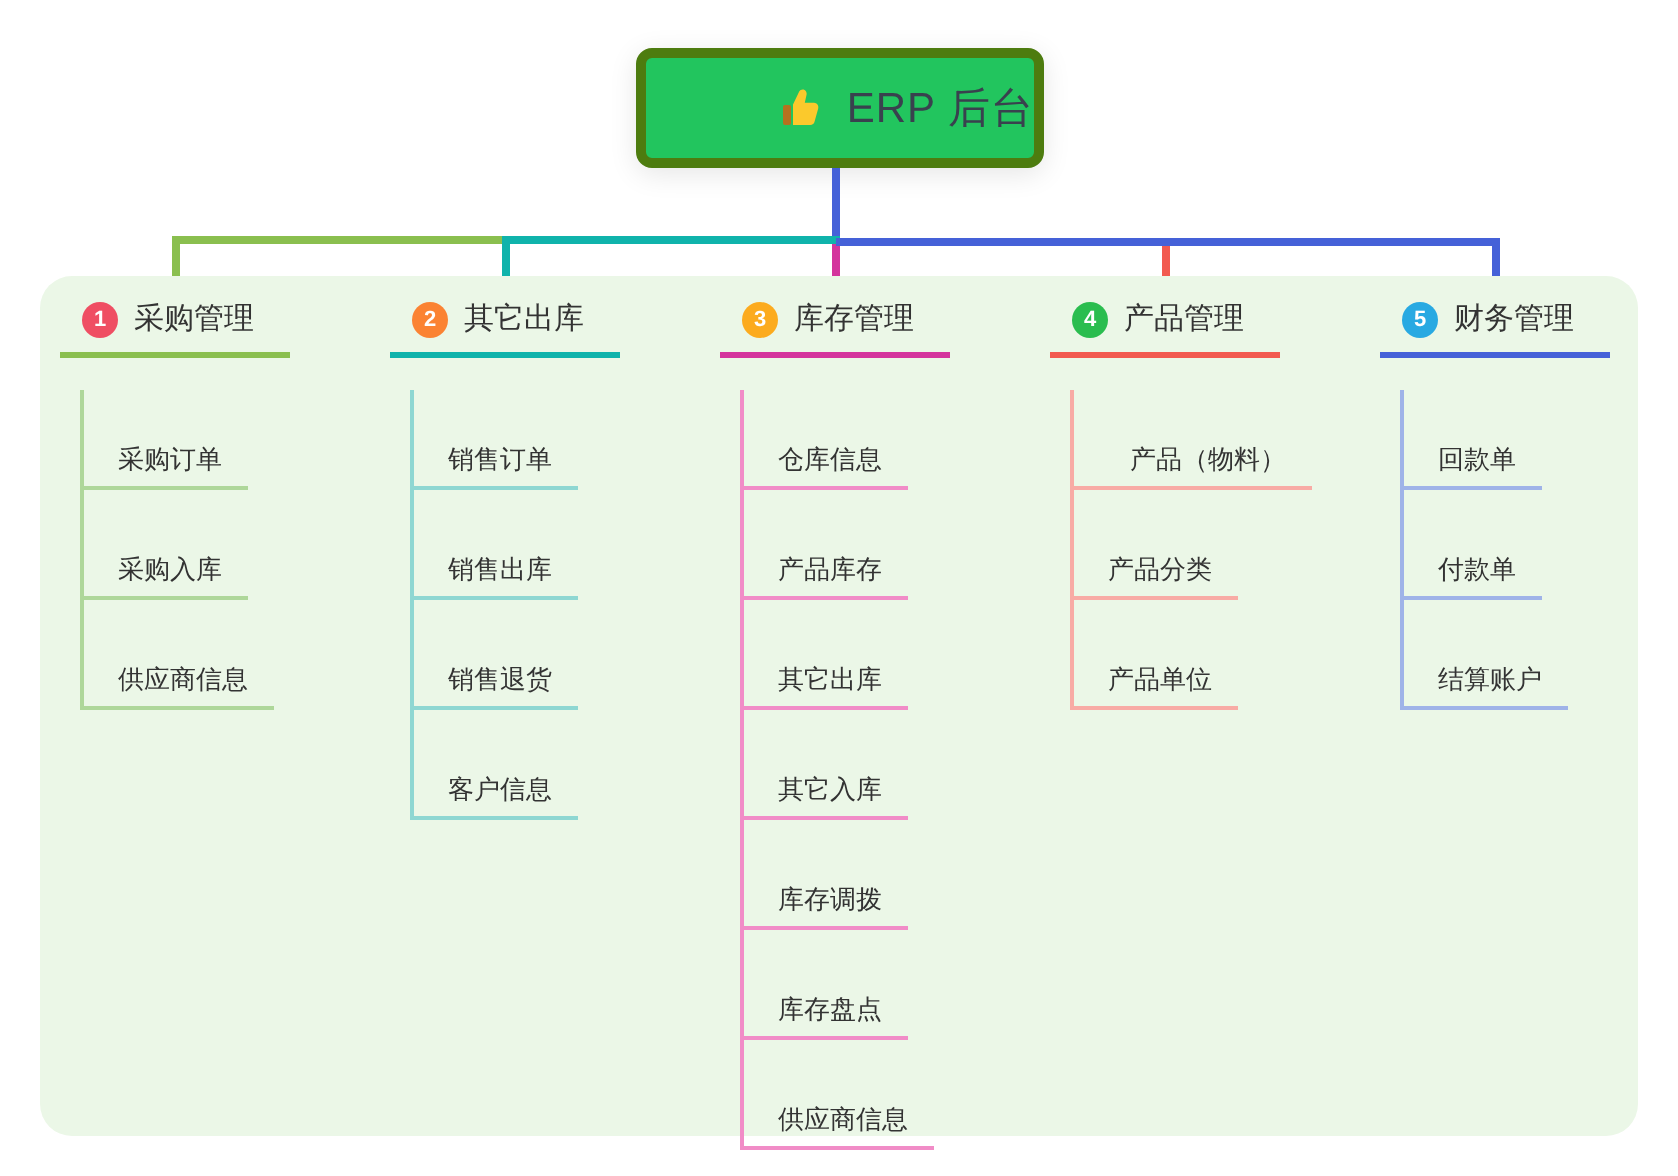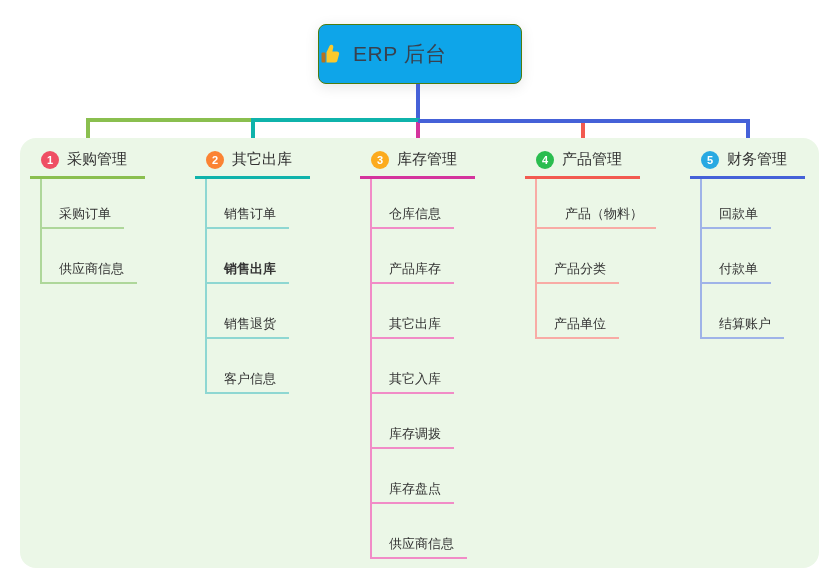--- a/index.html
+++ b/index.html
@@ -7,23 +7,23 @@
     width:839px;height:588px;position:relative;overflow:hidden;
     background:#ffffff;
     font-family:"Liberation Sans","DejaVu Sans",sans-serif;
     color:#333333;
   }
   .stage{position:absolute;inset:0;}
 
   
   .root-node{
     position:absolute;left:318px;top:24px;width:204px;height:60px;
-    background:#0ea5e9;border:1px solid #4d7c0f;border-radius:8px;
+    background:#22c55e;border:5px solid #4d7c0f;border-radius:8px;
     box-shadow:0 3px 14px rgba(0,0,0,.10);
-    display:flex;align-items:center;justify-content:flex-start;gap:10px;
+    display:flex;align-items:center;justify-content:flex-end;gap:10px;
     box-sizing:border-box;cursor:pointer;
   }
   .root-node .root-title{
     font-size:21px;font-weight:500;color:#39414e;letter-spacing:.5px;
   }
   .root-node svg{display:block;}
 
   
   .line{position:absolute;}
   .root-drop   {left:416px;top:84px; width:4px; height:38px;}
@@ -51,21 +51,21 @@
     cursor:pointer;
   }
   .badge{
     margin-left:11px;width:18px;height:18px;border-radius:50%;
     color:#fff;font-size:11px;font-weight:700;line-height:18px;
     text-align:center;flex:0 0 18px;
   }
   .branch-title{font-size:15px;font-weight:500;color:#333;white-space:nowrap;}
 
   .branch-children{
-    margin-left:10px;border-left:2px solid #ccc;width:150px;
+    margin-left:10px;border-left:2px solid #ccc;width:150px;margin-top:16px;
   }
   .child-row{height:55px;display:flex;align-items:flex-end;}
   .child-row:first-child{height:50px;}
   .child-label{
     display:inline-block;white-space:nowrap;
     padding:0 13px 5px 17px;border-bottom:2px solid #ccc;
     font-size:13px;color:#333;line-height:1.25;cursor:pointer;
   }
 </style>
 </head>
@@ -99,35 +99,38 @@
       <div class="branch-col" style="left: 30px;">
     <div class="branch-header" style="border-bottom-color: rgb(138, 191, 79);">
       <span class="badge" style="background: rgb(239, 78, 99);">1</span>
       <span class="branch-title">采购管理</span>
     </div>
     <div class="branch-children" style="border-left-color: rgb(174, 215, 154);">
           <div class="child-row">
             <span class="child-label" style="border-bottom-color: rgb(174, 215, 154);">采购订单</span>
           </div>
           <div class="child-row">
+            <span class="child-label" style="border-bottom-color: rgb(174, 215, 154);">采购入库</span>
+          </div>
+          <div class="child-row">
             <span class="child-label" style="border-bottom-color: rgb(174, 215, 154);">供应商信息</span>
           </div>
         </div>
   </div>
       <div class="branch-col" style="left: 195px;">
     <div class="branch-header" style="border-bottom-color: rgb(15, 179, 171);">
       <span class="badge" style="background: rgb(251, 131, 51);">2</span>
       <span class="branch-title">其它出库</span>
     </div>
     <div class="branch-children" style="border-left-color: rgb(142, 215, 210);">
           <div class="child-row">
             <span class="child-label" style="border-bottom-color: rgb(142, 215, 210);">销售订单</span>
           </div>
           <div class="child-row">
-            <span class="child-label" style="border-bottom-color: rgb(142, 215, 210); font-weight: bold;">销售出库</span>
+            <span class="child-label" style="border-bottom-color: rgb(142, 215, 210);">销售出库</span>
           </div>
           <div class="child-row">
             <span class="child-label" style="border-bottom-color: rgb(142, 215, 210);">销售退货</span>
           </div>
           <div class="child-row">
             <span class="child-label" style="border-bottom-color: rgb(142, 215, 210);">客户信息</span>
           </div>
         </div>
   </div>
       <div class="branch-col" style="left: 360px;">

